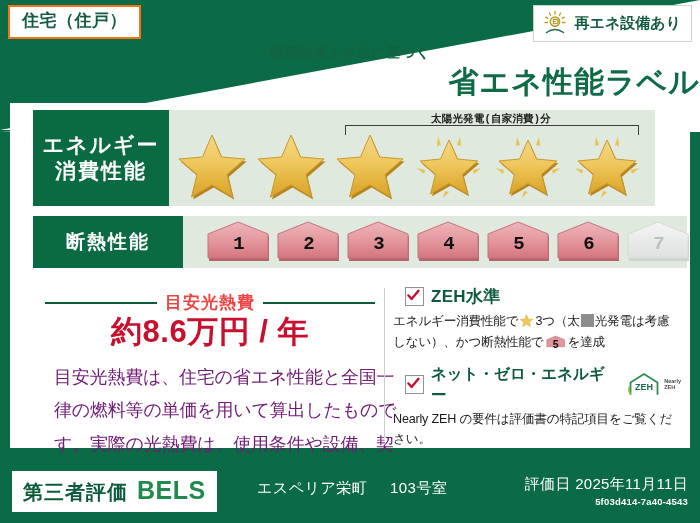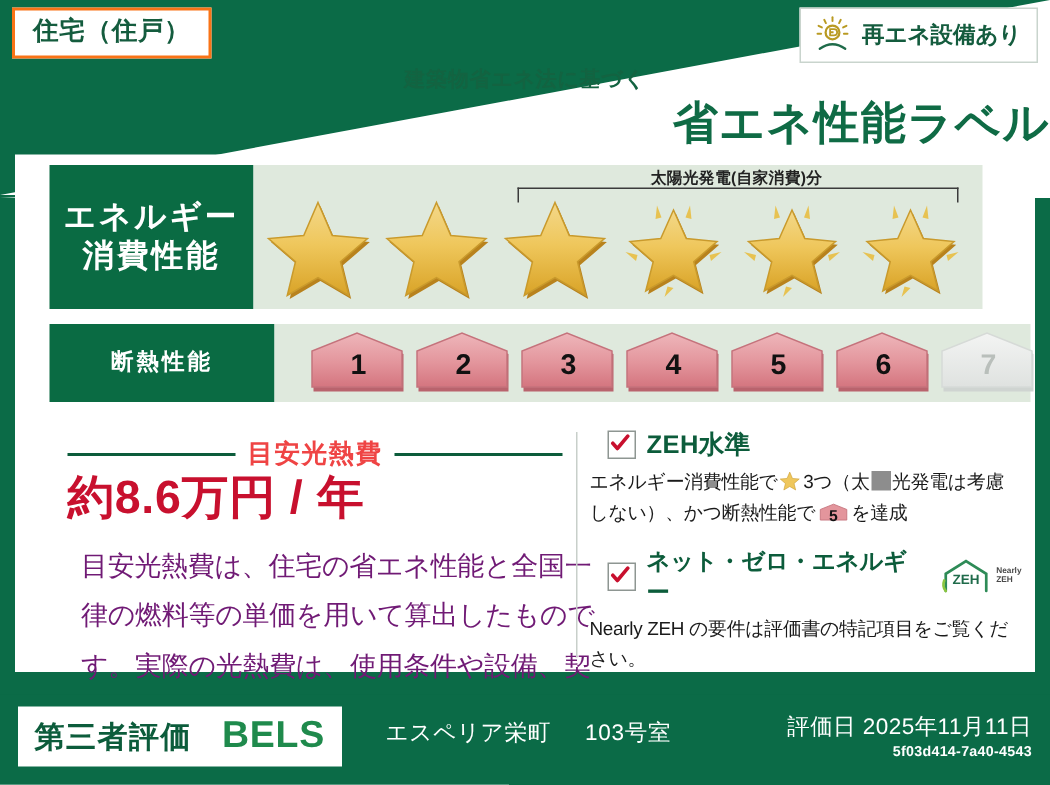--- a/index.html
+++ b/index.html
@@ -58,61 +58,61 @@
   
   .perf-row{position:absolute;left:23px;display:flex;align-items:stretch;}
   .perf-key{
     background:#0a6b43;color:#ffffff;font-weight:bold;
     display:flex;flex-direction:column;align-items:center;justify-content:center;
     letter-spacing:2px;
   }
   .perf-key span{display:block;line-height:1.22;}
   .perf-val{
     background:#dfe9dd;position:relative;
-    display:flex;align-items:center;
+    display:flex;align-items:center;font-family:Liberation Mono, monospace;
   }
   
   .row-energy{top:7px;}
   .row-energy .perf-key{width:136px;height:96px;font-size:21px;}
   .row-energy .perf-val{width:482px;height:96px;padding-left:4px;}
   .stars{display:flex;align-items:flex-end;gap:1px;margin-top:14px;}
   .star-wrap{position:relative;width:78px;height:74px;flex:0 0 auto;}
   .star-wrap svg{display:block;width:78px;height:74px;}
   
   .solar-note{
     position:absolute;top:2px;left:172px;width:300px;text-align:center;
     font-size:10.5px;font-weight:bold;color:#222;letter-spacing:.2px;
   }
   .solar-bracket{
     position:absolute;top:15px;left:176px;width:292px;height:9px;
     border:1.6px solid #3b3b3b;border-bottom:none;
   }
   
   .row-insul{top:113px;}
-  .row-insul .perf-key{width:150px;height:52px;font-size:15px;}
+  .row-insul .perf-key{width:150px;height:52px;font-size:19px;}
   .row-insul .perf-val{width:482px;height:52px;padding-left:22px;}
   .houses{display:flex;align-items:center;gap:2px;}
   .house{position:relative;width:68px;height:44px;flex:0 0 auto;}
   .house svg{display:block;width:68px;height:44px;}
   .house .hnum{
     position:absolute;left:0;top:13px;width:68px;text-align:center;
     font-size:19px;font-weight:bold;color:#111;
   }
   .house.off .hnum{color:#b9bfbb;}
   
   .cost-head{
     position:absolute;left:35px;top:188px;width:330px;
     display:flex;align-items:center;gap:8px;
   }
   .cost-head .ln{flex:1 1 auto;height:2px;background:#0c5c3b;}
   .cost-head .tx{
     font-size:17px;font-weight:bold;color:#ef4444;letter-spacing:1px;white-space:nowrap;
   }
   .cost-amount{
-    position:absolute;left:35px;top:208px;width:330px;text-align:left;
+    position:absolute;left:35px;top:208px;width:330px;text-align:center;
     font-size:31px;font-weight:bold;color:#c8102e;letter-spacing:.5px;
   }
   .cost-desc{
     position:absolute;left:44px;top:258px;width:348px;
     font-size:18px;color:#701a75;line-height:1.85;letter-spacing:-.2px;
   }
   
   .vsep{
     position:absolute;left:374px;top:185px;width:1px;height:150px;background:#c8cfca;
   }
@@ -149,21 +149,21 @@
   .zeh-logo svg{display:block;}
   .zeh-nearly{
     font-size:5.5px;line-height:1.05;color:#4a4a4a;font-weight:bold;text-align:left;
   }
   
   .bottom{
     position:absolute;left:0;bottom:0;width:700px;height:60px;background:#0b6b47;
   }
   .bels{
     position:absolute;left:12px;top:8px;background:#ffffff;
-    padding:5px 11px 6px 11px;display:flex;align-items:baseline;gap:20px;
+    padding:5px 11px 6px 11px;display:flex;align-items:baseline;gap:9px;
   }
   .bels .jp{font-size:20px;font-weight:bold;color:#0c5c3b;letter-spacing:1px;}
   .bels .en{font-size:25px;font-weight:bold;color:#1f8a4c;letter-spacing:.5px;}
   .bldg{
     position:absolute;left:257px;top:16px;
     font-size:15px;font-weight:normal;color:#ffffff;letter-spacing:.5px;
   }
   .bldg .room{margin-left:18px;}
   .evald{
     position:absolute;right:12px;top:12px;text-align:right;color:#ffffff;

